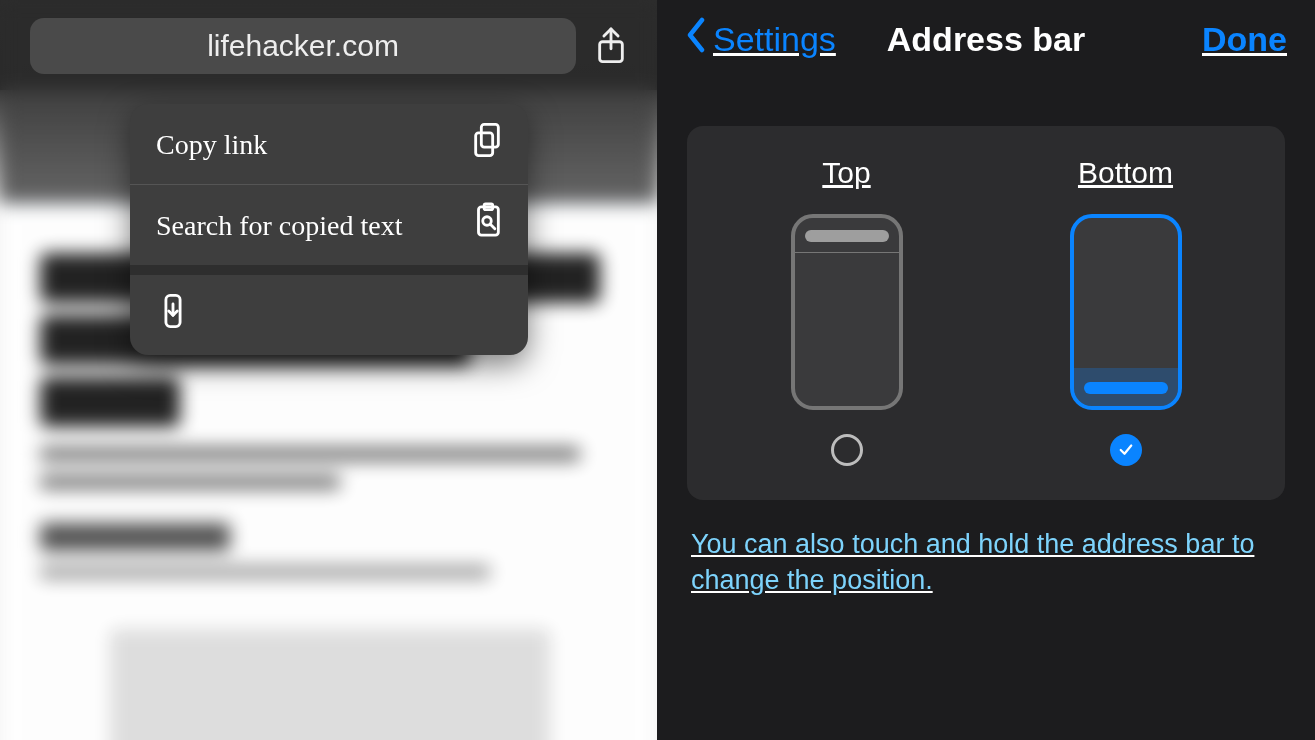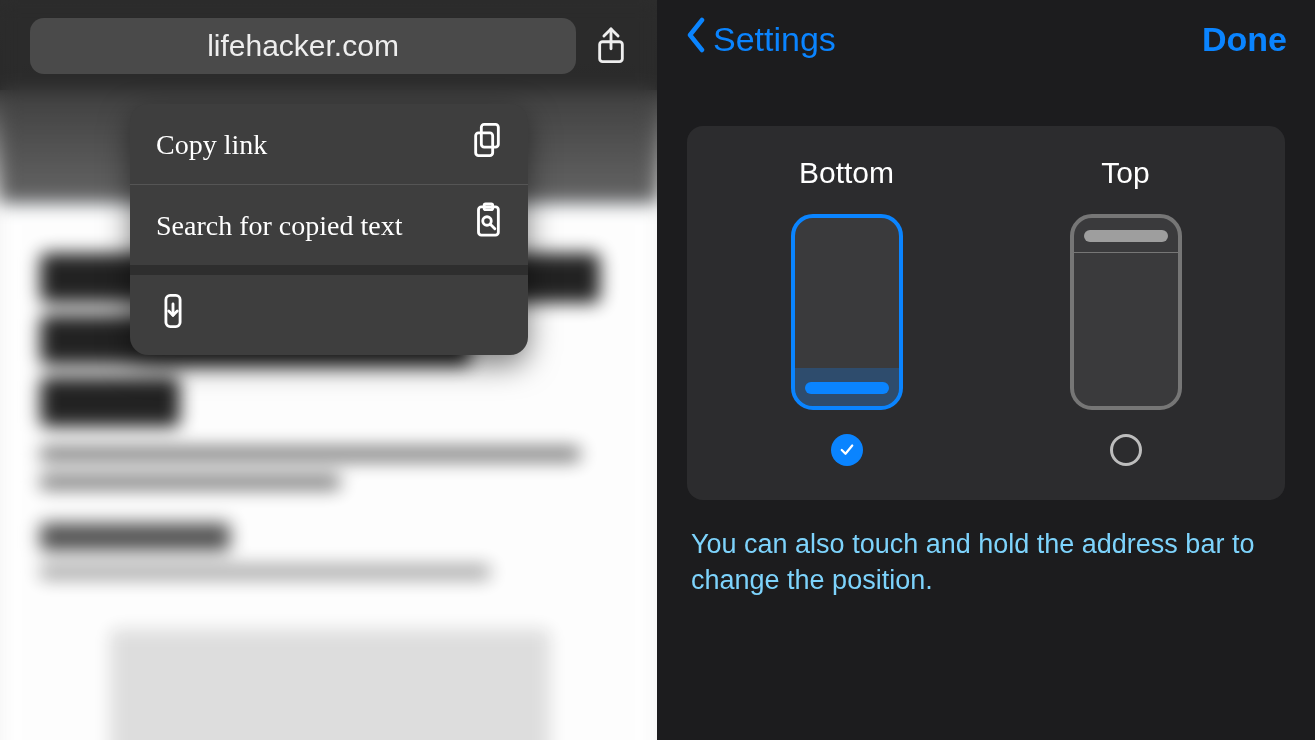--- a/index.html
+++ b/index.html
@@ -70,20 +70,21 @@
   .ctx-item svg { width: 34px; height: 40px; flex-shrink: 0; }
 
   
   .right-pane {
     flex: 1;
     height: 100%;
     background: #1c1c1e;
     color: #fff;
     padding: 0;
     position: relative;
+    text-decoration: underline;
   }
   .nav-bar {
     height: 78px;
     display: flex; align-items: center;
     padding: 0 28px;
     position: relative;
   }
   .back-btn {
     display: flex; align-items: center;
     color: #0a84ff; font-size: 34px; font-weight: 400;
@@ -239,45 +240,46 @@
 
     <div class="nav-bar">
       <div class="back-btn">
         <span>
           <svg viewBox="0 0 14 24">
               <path d="M11 2 L3 12 L11 22" stroke-width="3"></path>
             </svg>
         </span>
         <span>Settings</span>
       </div>
+      <div class="nav-title">Address bar</div>
       <div class="done-btn">Done</div>
     </div>
 
     <div class="card">
+
+      <div class="opt">
+        <div class="opt-label">Top</div>
+        <div class="phone top-variant">
+          <div class="phone-inner-bar"></div>
+        </div>
+        <div class="radio"></div>
+      </div>
 
       <div class="opt">
         <div class="opt-label">Bottom</div>
         <div class="phone bottom-variant sel">
           <div class="fill"></div>
           <div class="phone-inner-bar"></div>
         </div>
         <div class="radio sel">
           <svg viewBox="0 0 24 24">
               <path d="M5 12 l5 5 l9 -11" stroke="#fff" stroke-width="3"></path>
             </svg>
         </div>
       </div>
 
-      <div class="opt">
-        <div class="opt-label">Top</div>
-        <div class="phone top-variant">
-          <div class="phone-inner-bar"></div>
-        </div>
-        <div class="radio"></div>
-      </div>
-
     </div>
 
     <div class="helper">You can also touch and hold the address bar to change the position.</div>
 
   </div>
 
 </div>
 
 </body></html>

